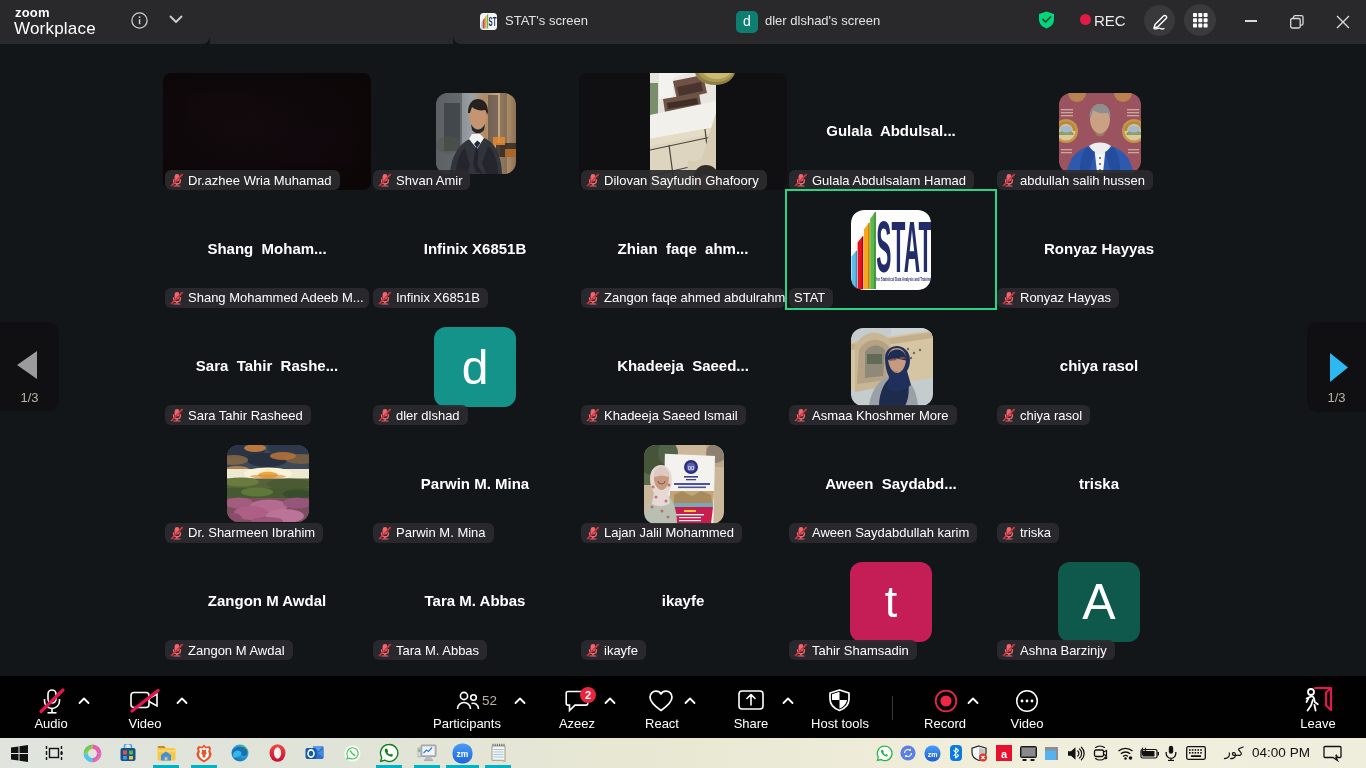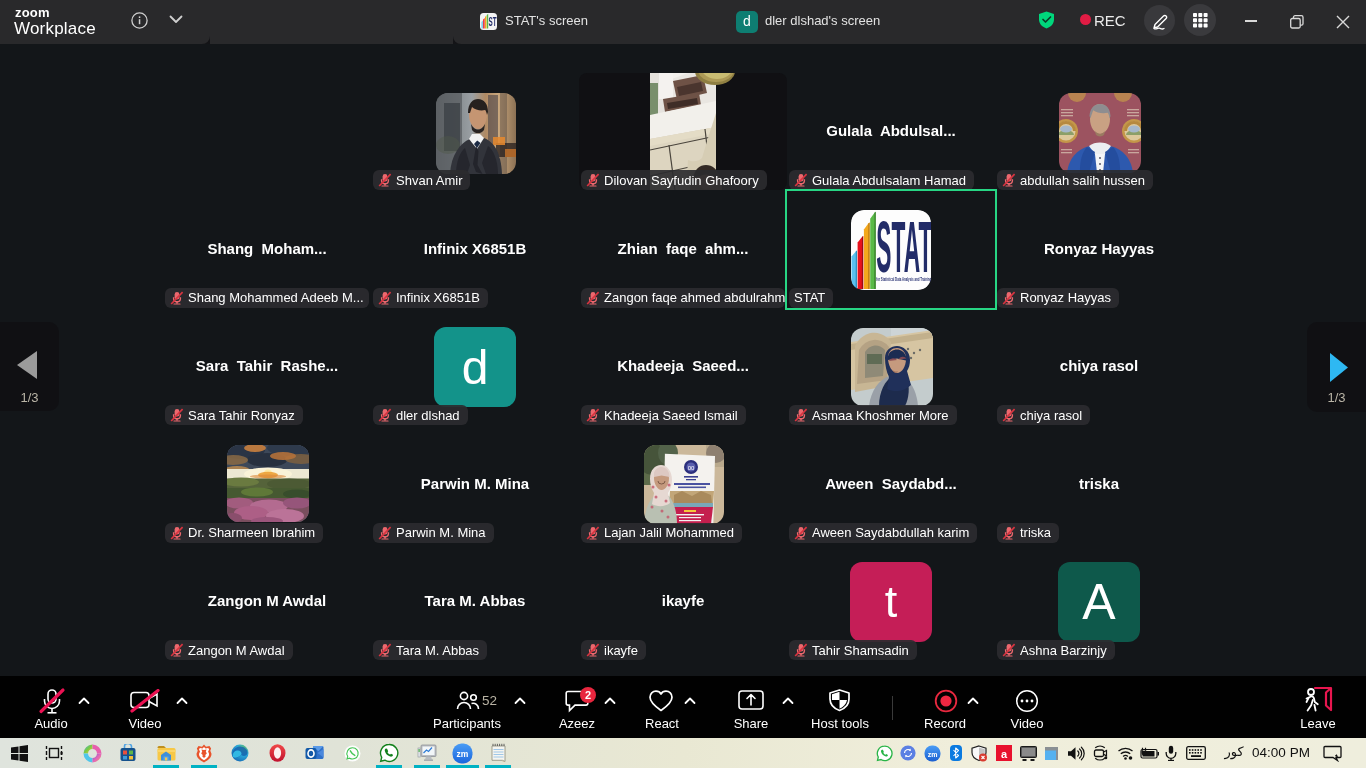--- a/index.html
+++ b/index.html
@@ -114,20 +114,39 @@
     <svg class="abs" style="left:1290px;top:15px" width="14" height="14" viewBox="0 0 14 14">
       <rect x="3.5" y="0.7" width="9.5" height="9.5" rx="1.5" fill="none" stroke="#d9d9d9" stroke-width="1.3"></rect>
       <rect x="0.7" y="3.5" width="9.5" height="9.5" rx="1.5" fill="#29292b" stroke="#d9d9d9" stroke-width="1.3"></rect>
     </svg>
     <svg class="abs" style="left:1336px;top:15px" width="14" height="14" viewBox="0 0 14 14">
       <path d="M1 1 L13 13 M13 1 L1 13" stroke="#d9d9d9" stroke-width="1.4"></path>
     </svg>
   </div>
 
   <div id="main">
+    <div class="tile" style="left:163px;top:29px;">
+        <div class="abs" style="left:0;top:0;width:208px;height:117px;border-radius:8px;overflow:hidden;background:
+radial-gradient(150px 80px at 40% 45%, #120a0c 0%, #0f080a 55%, #0c0607 100%);">
+<div class="abs" style="left:24px;top:20px;width:64px;height:28px;background:#170b10;opacity:.3;border-radius:4px"></div>
+<div class="abs" style="left:118px;top:55px;width:72px;height:38px;background:#130910;opacity:.35;border-radius:4px"></div>
+</div>
+        <div class="plabel">
+          <svg width="14" height="14" viewBox="0 0 14 14">
+            <g fill="#ec686e">
+              <rect x="4.6" y="1" width="4.8" height="7.6" rx="2.4"></rect>
+              <path d="M2.9 6.3 v1.1 a4.1 4.1 0 0 0 8.2 0 v-1.1 h-1.4 v1.1 a2.7 2.7 0 0 1 -5.4 0 v-1.1 z"></path>
+              <rect x="6.2" y="11" width="1.6" height="1.6"></rect>
+              <path d="M4 12.4 h6 a0.4 0.4 0 0 1 0 1.2 h-6 a0.4 0.4 0 0 1 0 -1.2 z"></path>
+            </g>
+            <path d="M1.2 13 L12.6 1.2" stroke="#d83440" stroke-width="1.7"></path>
+          </svg>
+          <span>Dr.azhee Wria Muhamad</span>
+        </div>
+      </div>
 <div class="tile" style="left:371px;top:29px;">
         <svg class="avatar" style="left:65px;top:20px;width:80px;height:81px" viewBox="0 0 80 81">
 <defs>
 <linearGradient id="shbg" x1="0" y1="0" x2="1" y2="0">
  <stop offset="0" stop-color="#6a6f72"></stop>
               <stop offset="0.45" stop-color="#9aa0a4"></stop>
  <stop offset="0.62" stop-color="#b08a64"></stop>
               <stop offset="0.78" stop-color="#caa87e"></stop>
               <stop offset="1" stop-color="#8c7154"></stop>
 </linearGradient>
@@ -364,21 +383,21 @@
         <div class="plabel">
           <svg width="14" height="14" viewBox="0 0 14 14">
             <g fill="#ec686e">
               <rect x="4.6" y="1" width="4.8" height="7.6" rx="2.4"></rect>
               <path d="M2.9 6.3 v1.1 a4.1 4.1 0 0 0 8.2 0 v-1.1 h-1.4 v1.1 a2.7 2.7 0 0 1 -5.4 0 v-1.1 z"></path>
               <rect x="6.2" y="11" width="1.6" height="1.6"></rect>
               <path d="M4 12.4 h6 a0.4 0.4 0 0 1 0 1.2 h-6 a0.4 0.4 0 0 1 0 -1.2 z"></path>
             </g>
             <path d="M1.2 13 L12.6 1.2" stroke="#d83440" stroke-width="1.7"></path>
           </svg>
-          <span>Sara Tahir Ronyaz</span>
+          <span>Sara Tahir Rasheed</span>
         </div>
       </div>
 <div class="tile" style="left:371px;top:264px;">
         <div class="letter" style="background:#13938a;font-size:48px;">d</div>
         <div class="plabel">
           <svg width="14" height="14" viewBox="0 0 14 14">
             <g fill="#ec686e">
               <rect x="4.6" y="1" width="4.8" height="7.6" rx="2.4"></rect>
               <path d="M2.9 6.3 v1.1 a4.1 4.1 0 0 0 8.2 0 v-1.1 h-1.4 v1.1 a2.7 2.7 0 0 1 -5.4 0 v-1.1 z"></path>
               <rect x="6.2" y="11" width="1.6" height="1.6"></rect>

